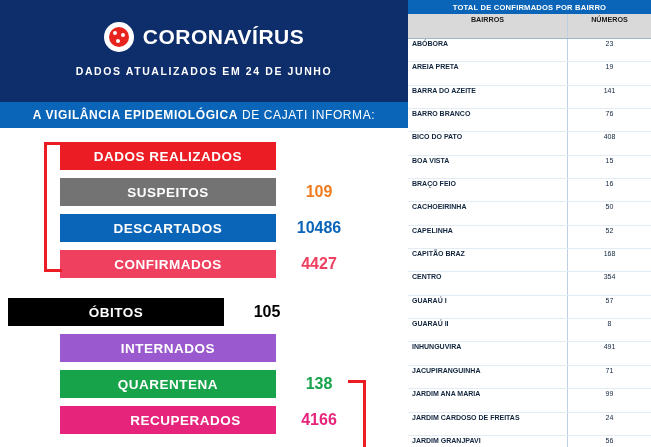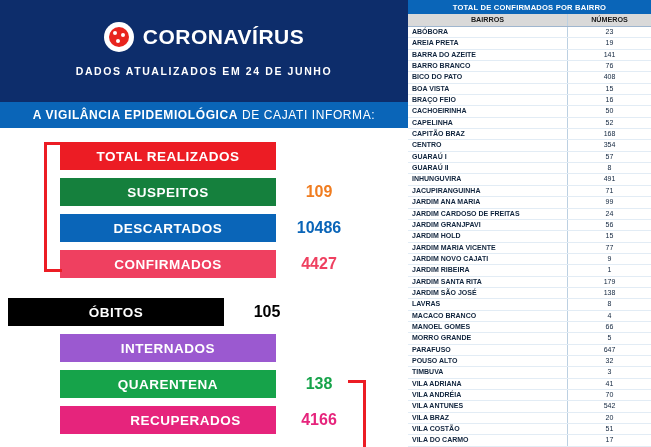--- a/index.html
+++ b/index.html
@@ -156,21 +156,21 @@
   }
   .r-head {
     display: flex;
     background: #d9d9d9;
     font-weight: bold;
     color: #1a1a1a;
     border-bottom: 1px solid #9fb6cf;
   }
   .r-head .c1, .r-row .c1 {
     width: 160px;
-    padding: 1px 0 2px 4px;
+    padding: 1px 0 14px 4px;
     border-right: 1px solid #bcd0e2;
   }
   .r-head .c2, .r-row .c2 {
     width: 83px;
     padding: 1px 0;
     text-align: center;
   }
   .r-head .c1 { text-align: center; padding-left: 0; }
   .r-row {
     display: flex;
@@ -204,24 +204,24 @@
     </div>
 
     <div class="banner">
       <span>A VIGILÂNCIA EPIDEMIOLÓGICA</span>&nbsp;<span class="light">DE CAJATI INFORMA:</span>
     </div>
 
     <div class="rows" id="rows">
       <div class="bracket b-left-top"></div>
       <div class="bracket b-right-bottom"></div>
     <div class="row">
-          <div class="label" style="background: rgb(236, 28, 36);">TOTAL REALIZADOS</div>
-        </div>
-        <div class="row">
-          <div class="label" style="background: #15803d;">SUSPEITOS</div>
+          <div class="label" style="background: rgb(236, 28, 36);">DADOS REALIZADOS</div>
+        </div>
+        <div class="row">
+          <div class="label" style="background: #737373;">SUSPEITOS</div>
           <div class="value" style="color: rgb(240, 124, 31);">109</div>
         </div>
         <div class="row">
           <div class="label" style="background: rgb(10, 101, 184);">DESCARTADOS</div>
           <div class="value" style="color: rgb(10, 101, 184);">10486</div>
         </div>
         <div class="row">
           <div class="label" style="background: rgb(239, 64, 96);">CONFIRMADOS</div>
           <div class="value" style="color: rgb(239, 64, 96);">4427</div>
         </div>

